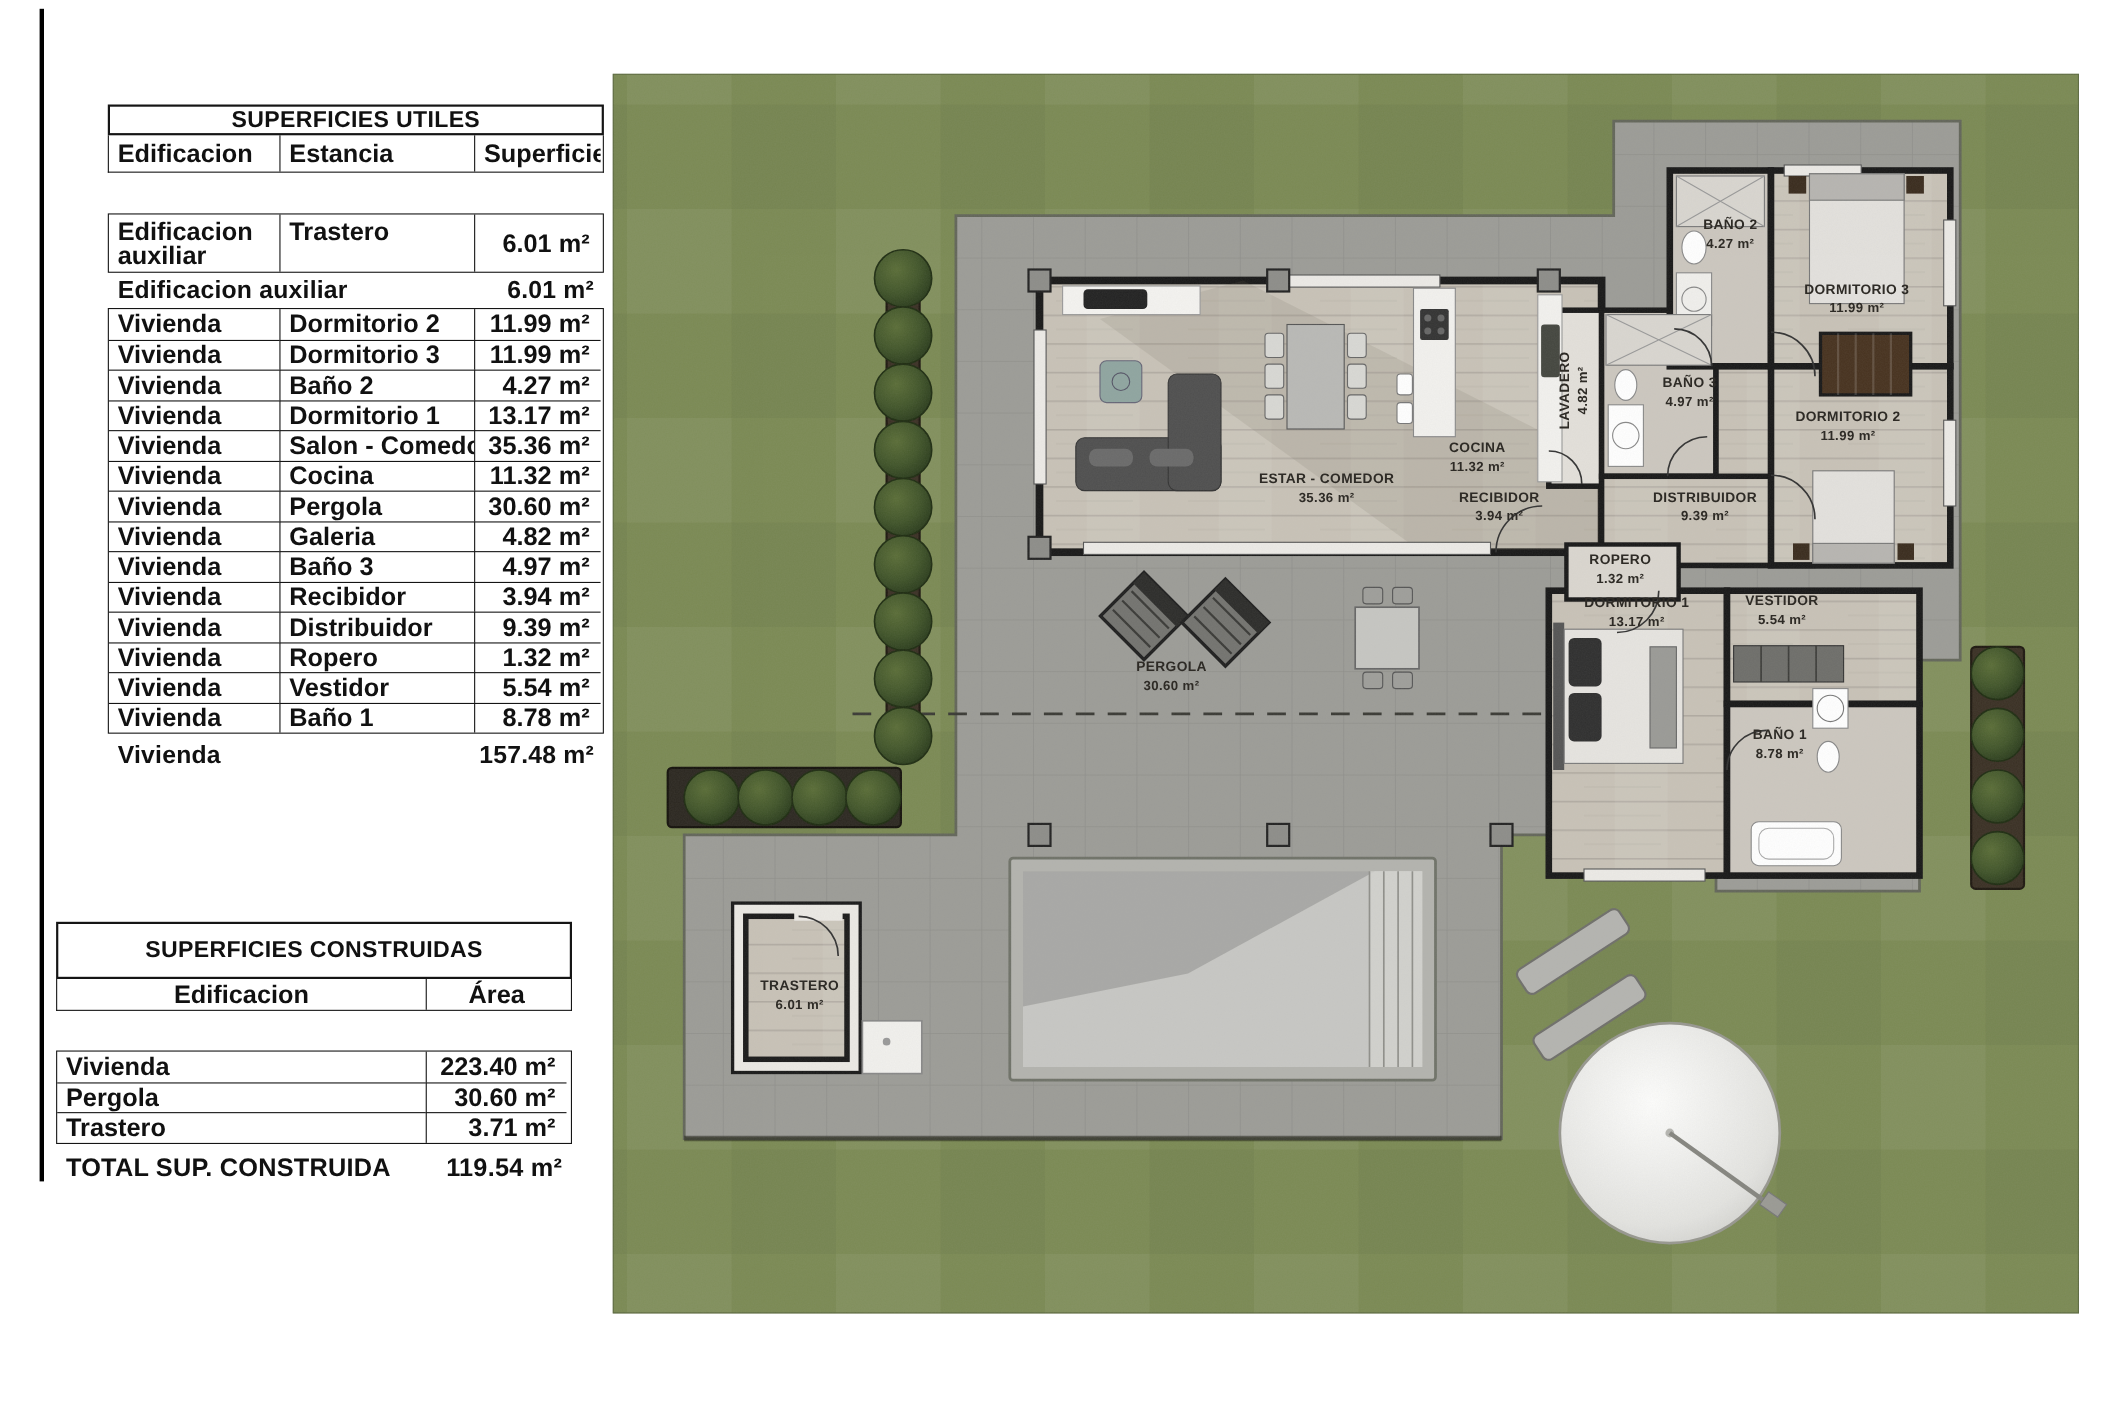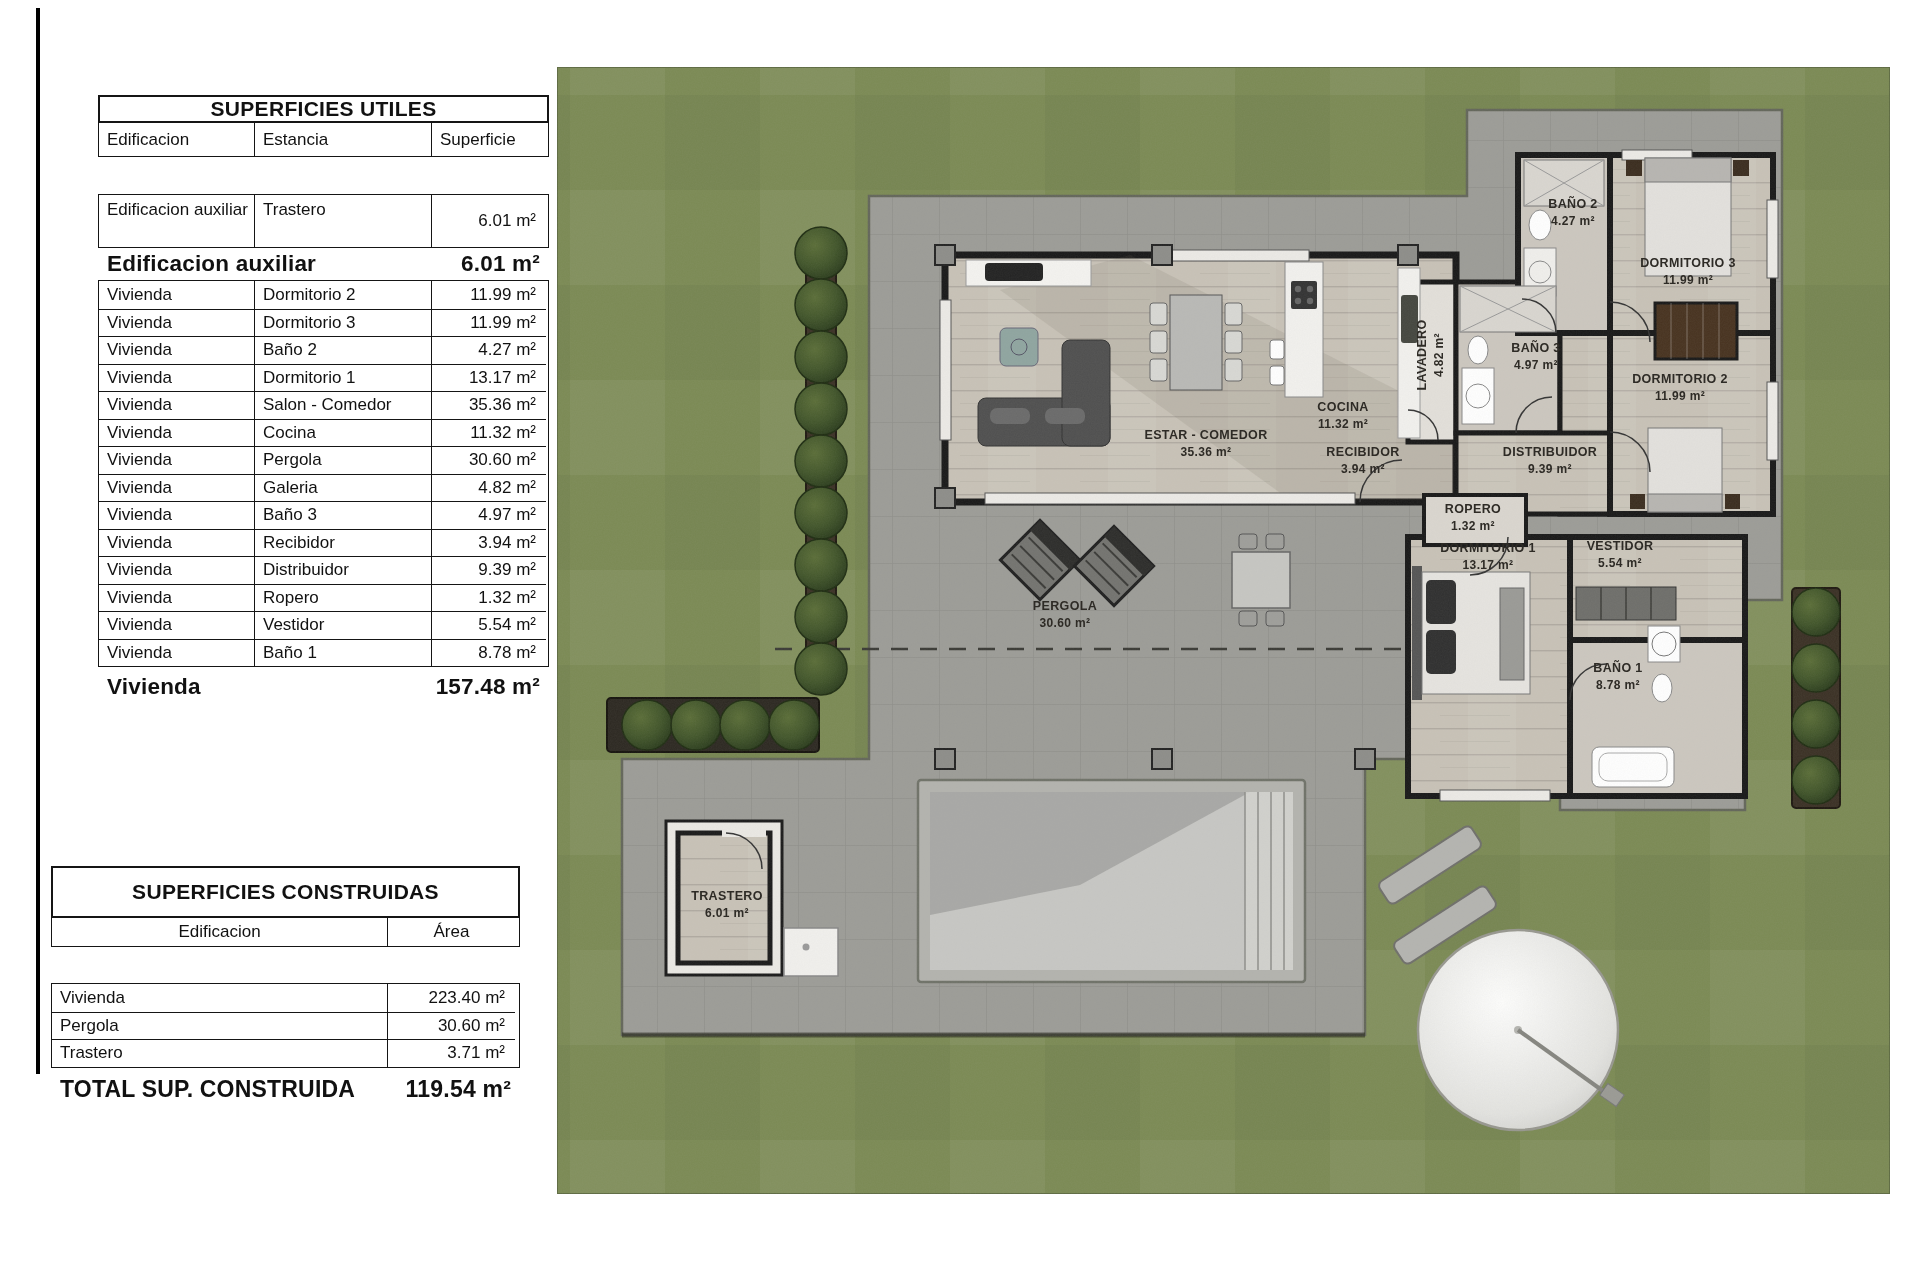--- a/index.html
+++ b/index.html
@@ -9,21 +9,21 @@
 
   
   .panel{position:absolute;left:51px;width:451px;margin-left:47px;}
   .panel2{position:absolute;left:51px;width:469px;}
   .t-title{border:2px solid #151515;display:flex;align-items:center;justify-content:center;
            font-weight:bold;font-size:21px;letter-spacing:.3px;}
   .gt{display:grid;border:1.6px solid #151515;box-sizing:border-box;}
   .gt3{grid-template-columns:155px 177px 115px;}
   .gt2{grid-template-columns:335px 128px;}
   .gt>div{border-top:1.6px solid #151515;border-left:1.6px solid #151515;display:flex;
-          align-items:center;padding-left:8px;font-weight:normal;font-size:17px;
+          align-items:center;padding-left:8px;font-weight:bold;font-size:23px;
           box-sizing:border-box;white-space:nowrap;overflow:hidden;}
   .gt3>div:nth-child(-n+3){border-top:none;}
   .gt3>div:nth-child(3n+1){border-left:none;}
   .gt2>div:nth-child(-n+2){border-top:none;}
   .gt2>div:nth-child(2n+1){border-left:none;}
   .gt .num{justify-content:flex-end;padding-right:10px;padding-left:0;}
   .gt .ctr{justify-content:center;padding-left:0;}
   .gt .wrap{white-space:normal;line-height:22px;align-items:flex-start;padding-top:4px;}
   .subrow{display:flex;justify-content:space-between;align-items:center;font-weight:bold;
           font-size:22.5px;padding:0 9px 0 9px;letter-spacing:.2px;}
@@ -100,21 +100,21 @@
     <div>Vivienda</div>
       <div>Baño 1</div>
       <div class="num">8.78 m²</div>
   </div>
   <div class="subrow" style="height:33px;margin-top:3px;">
     <span>Vivienda</span>
     <span>157.48 m²</span>
   </div>
 </div>
 
-<div class="panel2" style="top:838px;margin-top:28px;">
+<div class="panel2" style="top:838px;">
   <div class="t-title" style="height:48px;">SUPERFICIES CONSTRUIDAS</div>
   <div class="gt gt2" style="border-top:none;grid-auto-rows:28px;">
     <div class="ctr">Edificacion</div>
     <div class="ctr">Área</div>
   </div>
   <div class="gt gt2" style="margin-top:36px;grid-auto-rows:27.5px;">
     <div>Vivienda</div>
       <div class="num">223.40 m²</div>
     <div>Pergola</div>
       <div class="num">30.60 m²</div>

